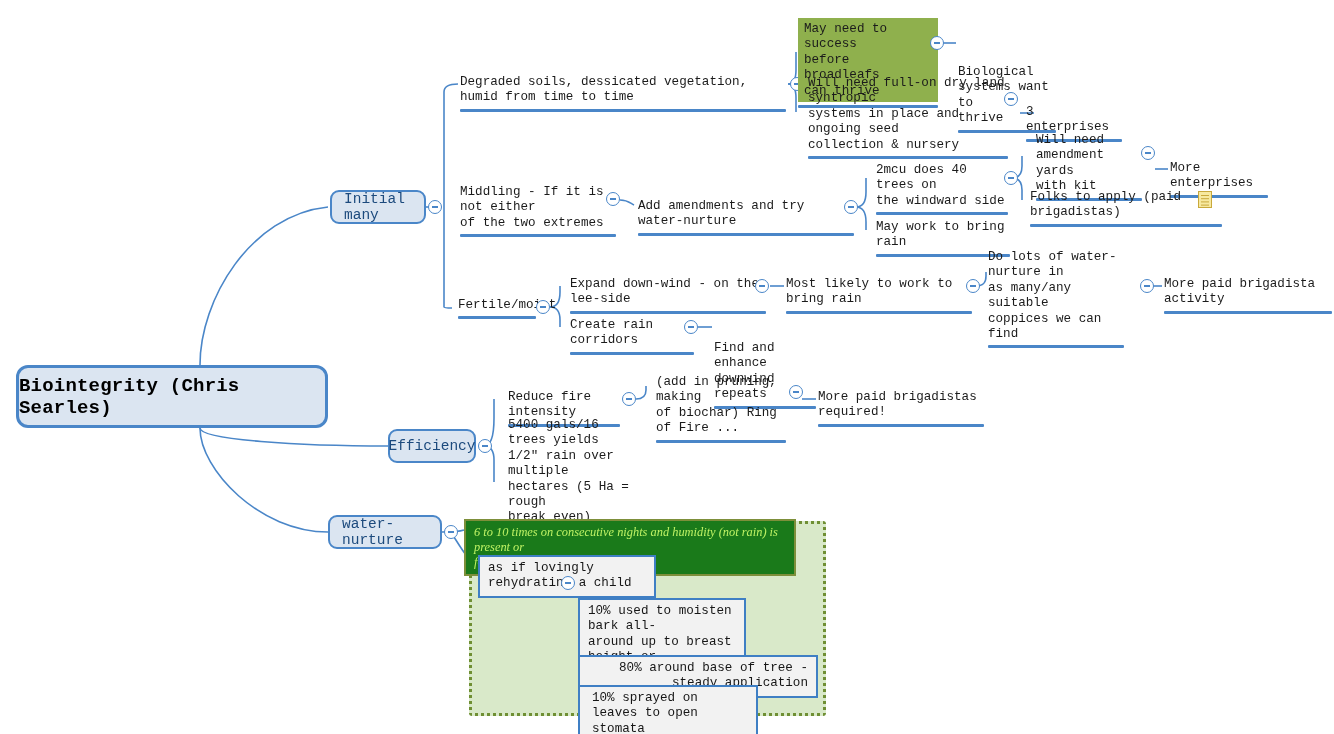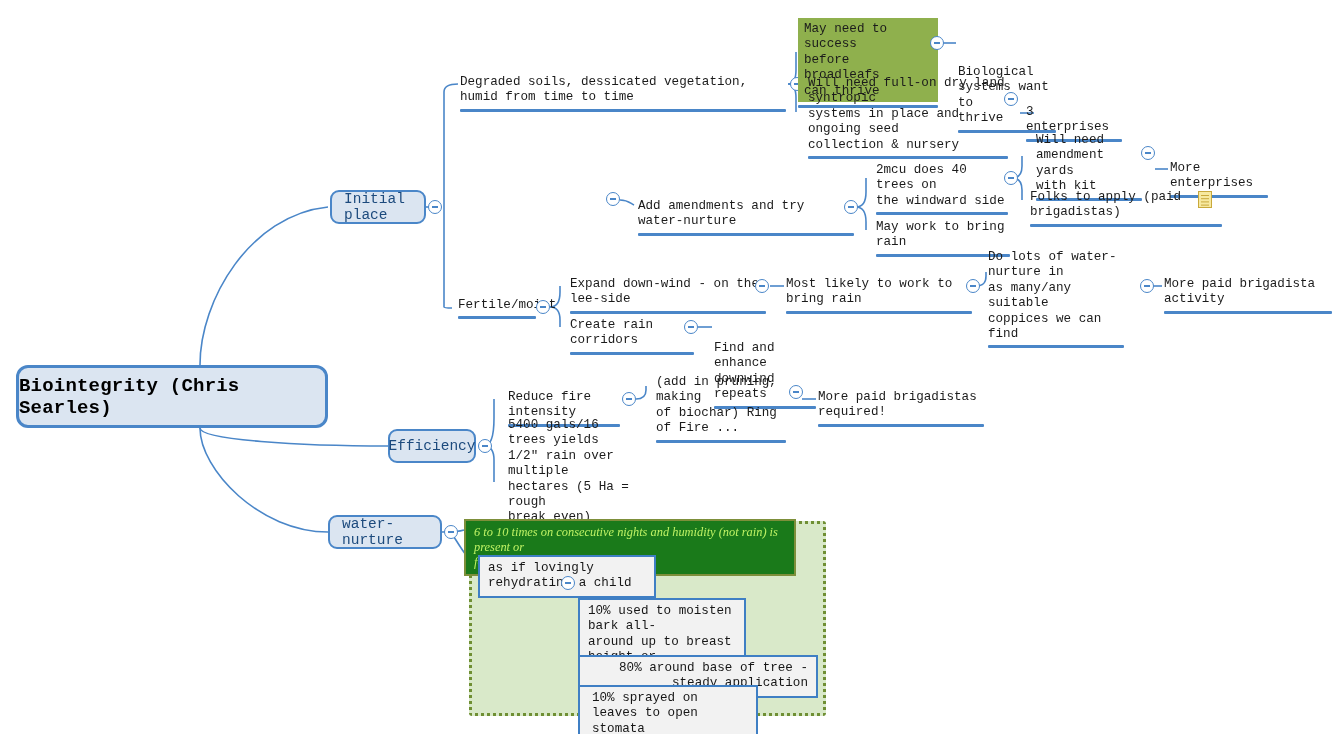--- a/index.html
+++ b/index.html
@@ -152,21 +152,21 @@
     </g>
   </svg>
 
   <div class="boundary"></div>
 
   <div class="node root-node">
     <span>Biointegrity (Chris Searles)</span>
   </div>
 
   <div class="node topic" id="topic-initial">
-    <span>Initial place</span>
+    <span>Initial many</span>
   </div>
   <div class="toggle" style="left:428px;top:200px;"></div>
 
   <div class="node ul" style="left:458px;top:75px;width:330px;">Degraded soils, dessicated vegetation, humid from time to time</div>
   <div class="toggle" style="left:790px;top:77px;"></div>
 
   <div class="node ul" style="left:796px;top:18px;width:144px;">
     <div class="hl-olive">May need to success
 before broadleafs
 can thrive</div>
@@ -177,20 +177,22 @@
 systems want to
 thrive</div>
 
   <div class="node ul" style="left:806px;top:76px;width:204px;">Will need full-on dry land syntropic
 systems in place and ongoing seed
 collection &amp; nursery</div>
   <div class="toggle" style="left:1004px;top:92px;"></div>
 
   <div class="node ul" style="left:1024px;top:105px;width:100px;">3 enterprises</div>
 
+  <div class="node ul" style="left:458px;top:185px;width:160px;">Middling - If it is not either
+of the two extremes</div>
   <div class="toggle" style="left:606px;top:192px;"></div>
 
   <div class="node ul" style="left:636px;top:199px;width:220px;">Add amendments and try water-nurture</div>
   <div class="toggle" style="left:844px;top:200px;"></div>
 
   <div class="node ul" style="left:874px;top:163px;width:136px;">2mcu does 40 trees on
 the windward side</div>
   <div class="toggle" style="left:1004px;top:171px;"></div>
 
   <div class="node ul" style="left:1034px;top:133px;width:110px;">Will need

